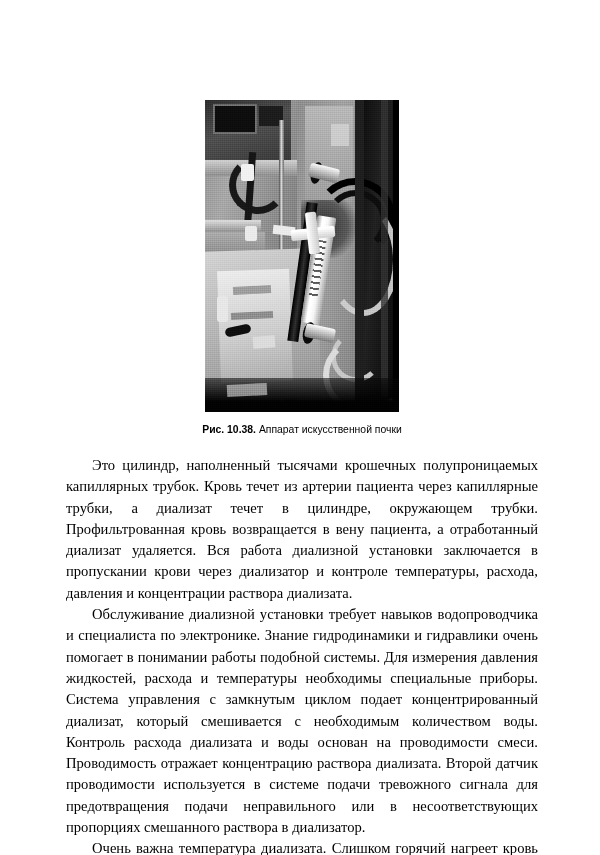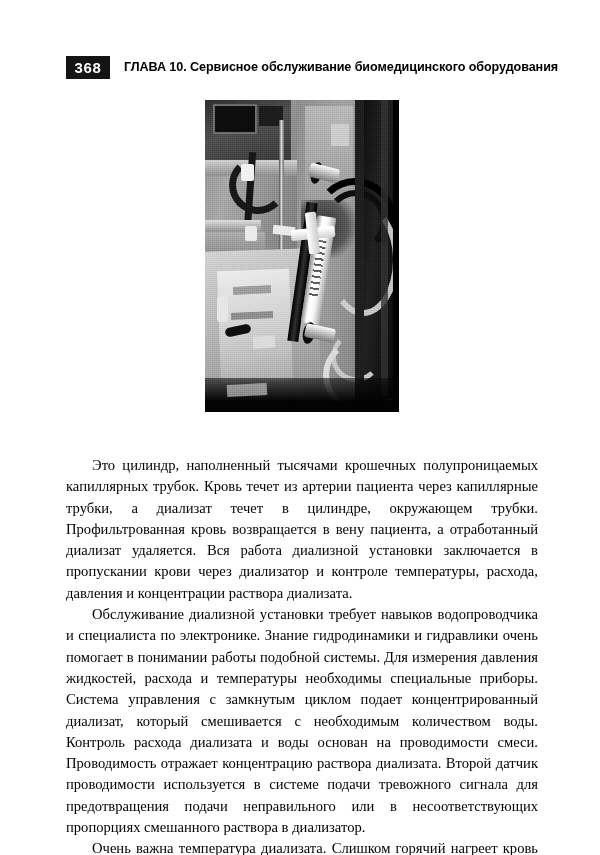--- a/index.html
+++ b/index.html
@@ -347,24 +347,20 @@
     text-indent: 26px;
     hyphens: manual;
     color: #000000;
   }
 </style>
 </head>
 <body>
 
 <div class="page">
 
-  <div class="running-head">
-    <div class="page-number-badge">368</div>
-    <div class="chapter-title">ГЛАВА 10. Сервисное обслуживание биомедицинского оборудования</div>
-  </div>
 
   <div class="figure-block">
 
     <div class="figure-photo" aria-label="Фотография аппарата искусственной почки: диализатор с трубками и соединителями">
 
       <div class="photo-layer p-bg-left"></div>
       <div class="photo-layer p-wall-mid"></div>
       <div class="photo-layer p-wall-right"></div>
       <div class="photo-layer p-lightpanel"></div>
       <div class="photo-layer p-label-sm"></div>
@@ -403,20 +399,24 @@
       <div class="photo-layer p-greyhose3"></div>
       <div class="photo-layer p-greyhose2"></div>
       <div class="photo-layer p-band-a"></div>
       <div class="photo-layer p-band-b"></div>
       <div class="photo-layer p-band-c"></div>
       <div class="photo-layer p-bottom-dark"></div>
       <div class="photo-layer p-bottom-light"></div>
       <div class="photo-layer p-grain"></div>
     </div>
 
+    <div class="figure-caption">
+      <span class="cap-num">Рис. 10.38.</span>
+      <span>Аппарат искусственной почки</span>
+    </div>
   </div>
 
   <div class="body-text">
     <p>Это цилиндр, наполненный тысячами крошечных полупроницаемых капиллярных трубок. Кровь течет из артерии пациента через капиллярные трубки, а диализат течет в цилиндре, окружающем трубки. Профильтрованная кровь возвращается в вену пациента, а отработанный диализат удаляется. Вся работа диализной установки заключается в пропускании крови через диализатор и контроле температуры, расхода, давления и концентрации раствора диализата.</p>
     <p>Обслуживание диализной установки требует навыков водопроводчика и специалиста по электронике. Знание гидродинамики и гидравлики очень помогает в понимании работы подобной системы. Для измерения давления жидкостей, расхода и температуры необходимы специальные приборы. Система управления с замкнутым циклом подает концентрированный диализат, который смешивается с необходимым количеством воды. Контроль расхода диализата и воды основан на проводимости смеси. Проводимость отражает концентрацию раствора диализата. Второй датчик проводимости используется в системе подачи тревожного сигнала для предотвращения подачи неправильного или в несоответствующих пропорциях смешанного раствора в диализатор.</p>
     <p>Очень важна температура диализата. Слишком горячий нагреет кровь пациента в диализаторе и может вызвать цепную реакцию в крови с фатальным исходом. Для контроля температуры обычно используются отдельные датчики для управления температурой и для системы подачи тревожного сигнала, которая предупреждает о проблемах в системе управления.</p>
   </div>
 
 </div>
 

